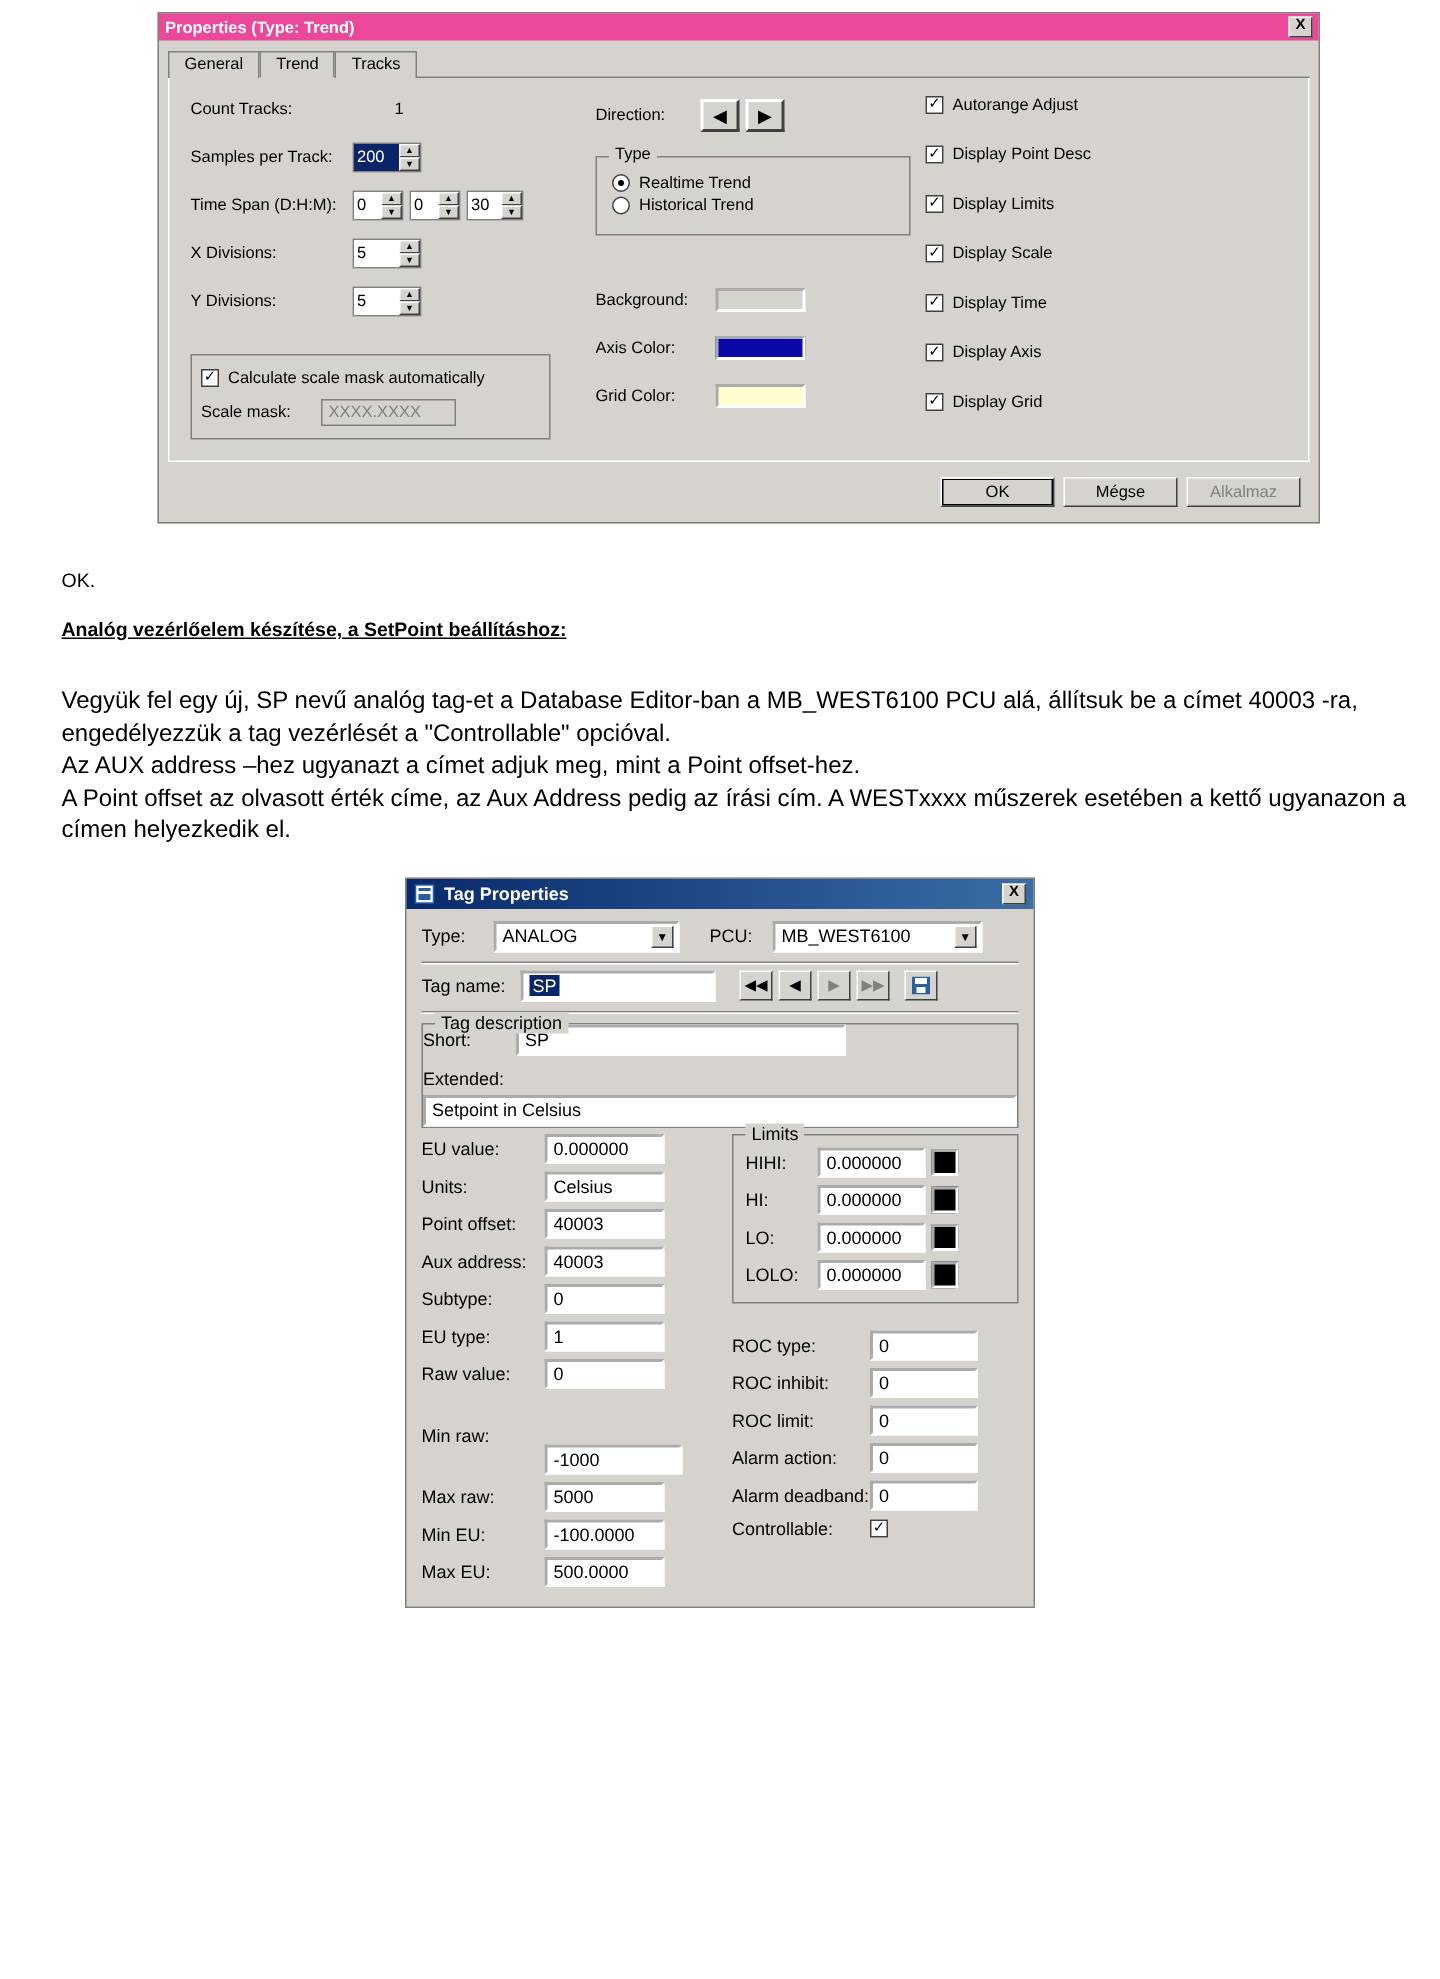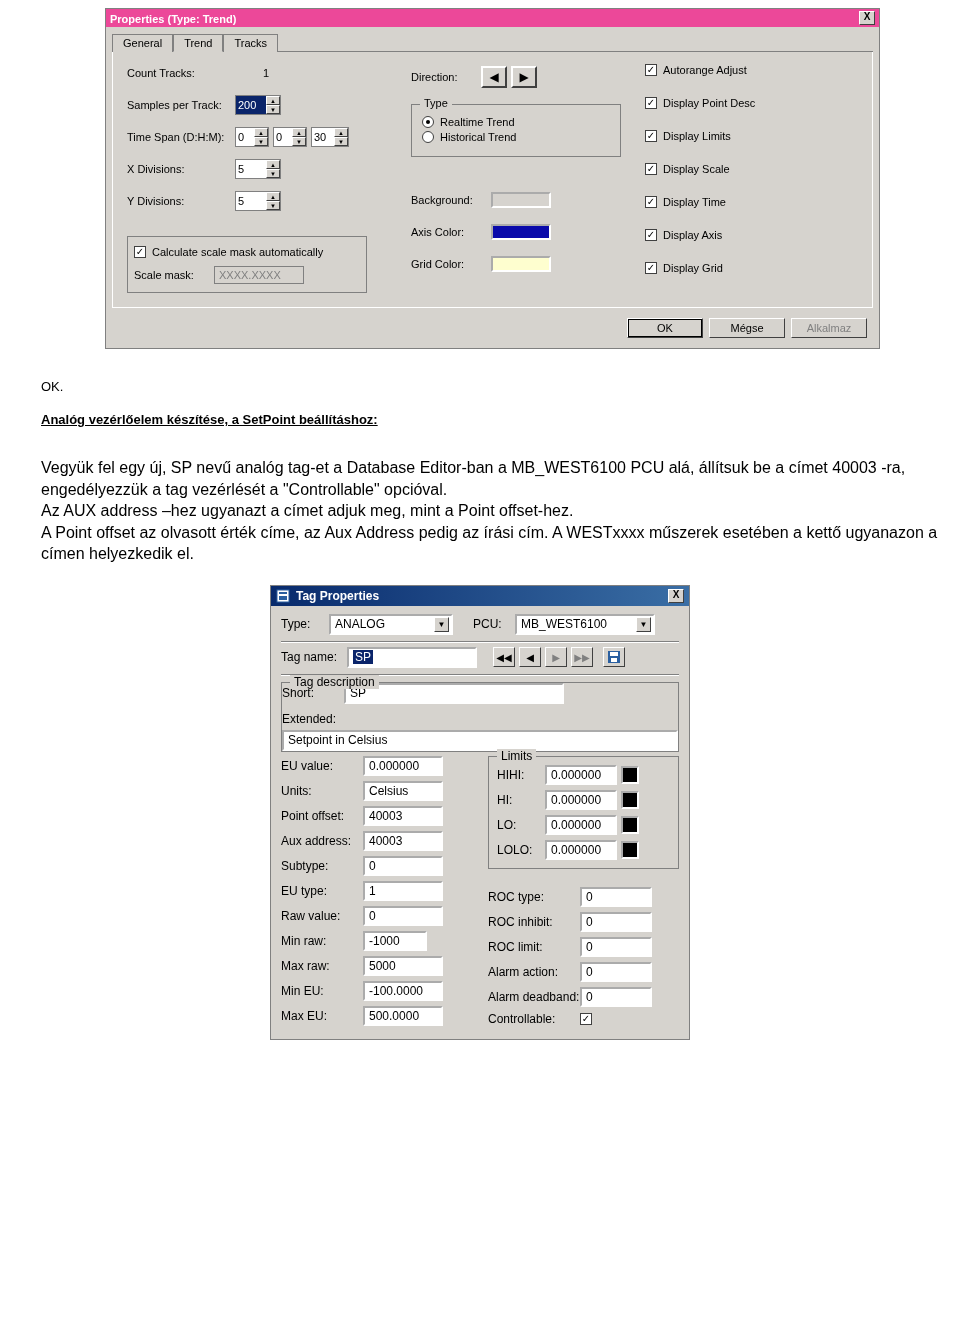--- a/index.html
+++ b/index.html
@@ -59,21 +59,21 @@
     background: #d6d3ce;
     border-bottom: 1px solid #d6d3ce;
     font-weight: normal;
   }
   .tab-content {
     margin: 0 6px;
     border: 1px solid #fff;
     border-top: none;
     padding: 10px 14px 14px 14px;
     display: flex;
-    gap: 24px;
+    gap: 10px;
   }
   .col { display: flex; flex-direction: column; }
   .col1 { width: 260px; }
   .col2 { width: 210px; }
   .col3 { flex: 1; }
   .row { display: flex; align-items: center; margin-bottom: 10px; min-height: 22px; }
   .lbl { width: 108px; font-size: 11px; }
   .spin {
     display: inline-flex;
     border: 1px solid #808080;
@@ -519,21 +519,21 @@
         <div class="tp-row2">
               <span class="l">EU type:</span>
               <span class="tp-num" style="width:80px;">1</span>
             </div>
         <div class="tp-row2">
               <span class="l">Raw value:</span>
               <span class="tp-num" style="width:80px;">0</span>
             </div>
         <div class="tp-row2">
               <span class="l">Min raw:</span>
-              <span class="tp-num" style="width:64px;">-1000</span>
+              <span class="tp-num" style="width:92px;margin-top:32px;">-1000</span>
             </div>
         <div class="tp-row2">
               <span class="l">Max raw:</span>
               <span class="tp-num" style="width:80px;">5000</span>
             </div>
         <div class="tp-row2">
               <span class="l">Min EU:</span>
               <span class="tp-num" style="width:80px;">-100.0000</span>
             </div>
         <div class="tp-row2">

